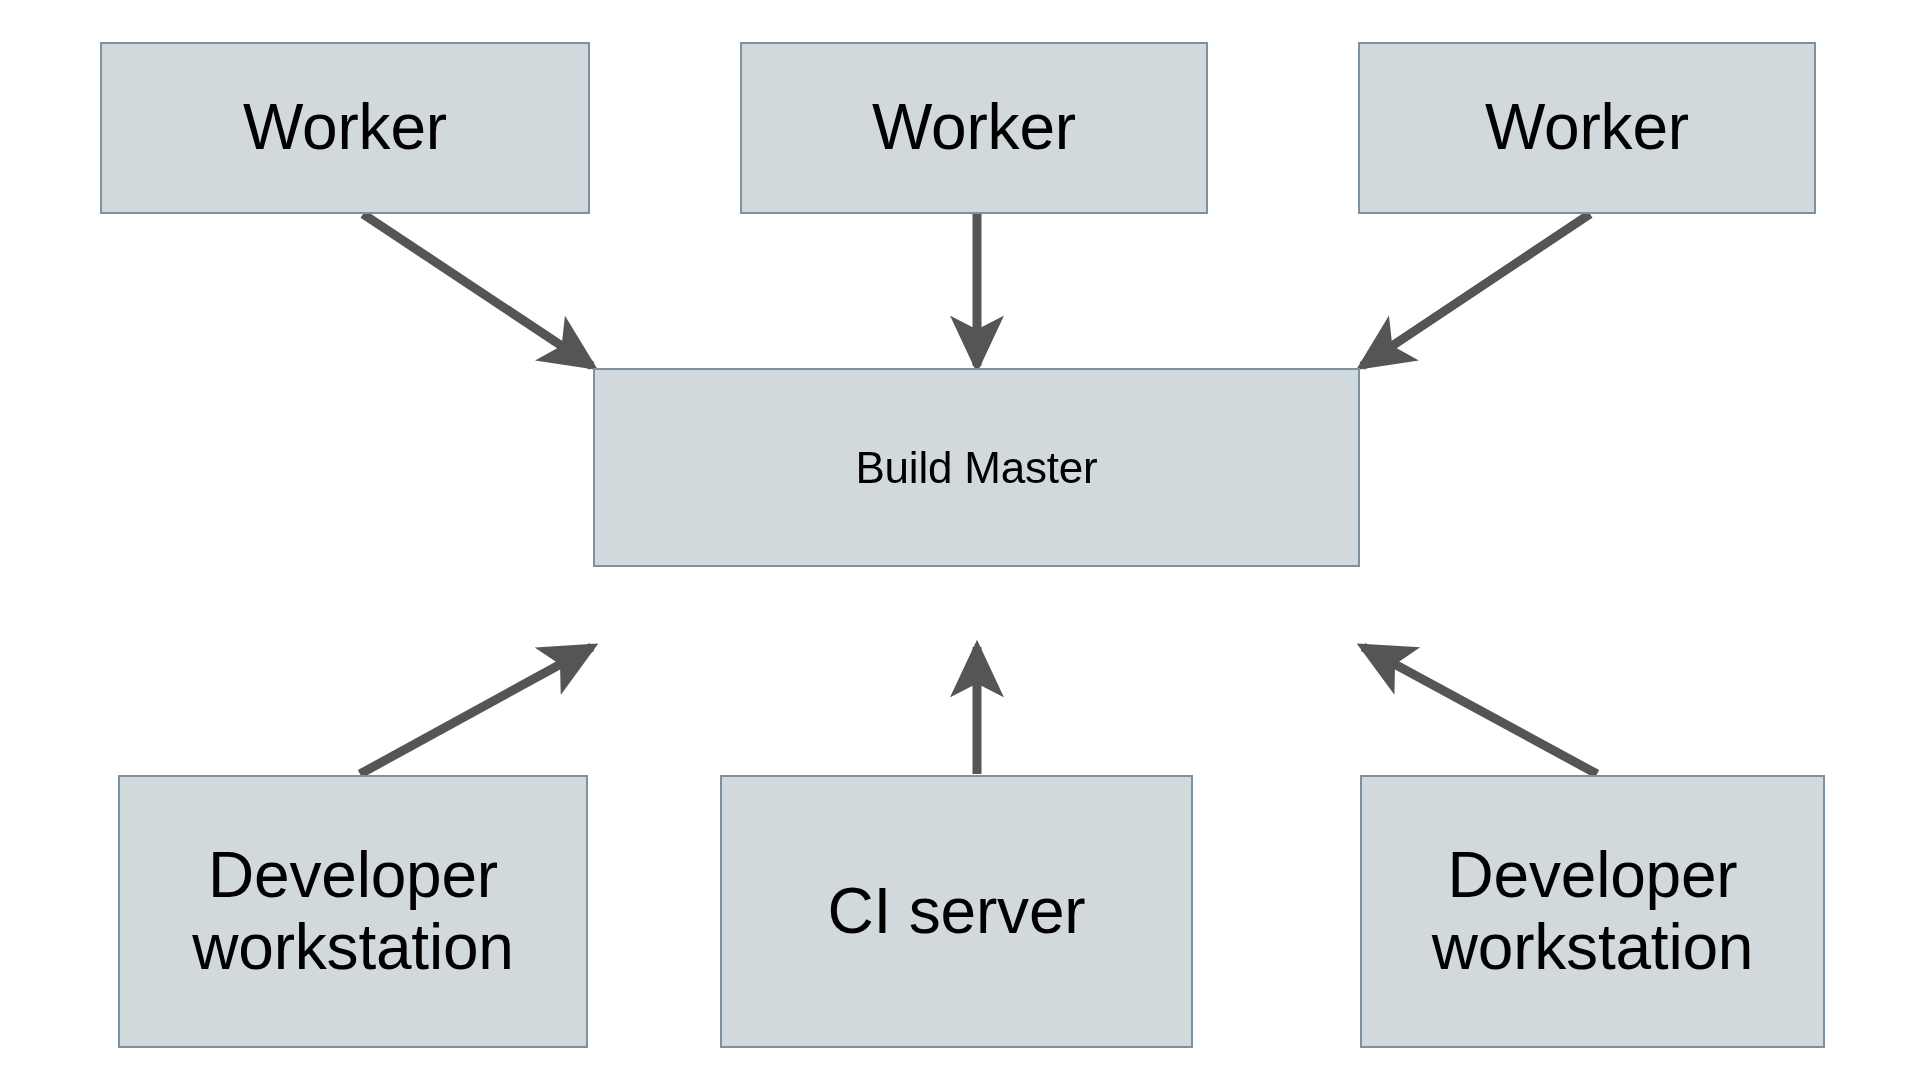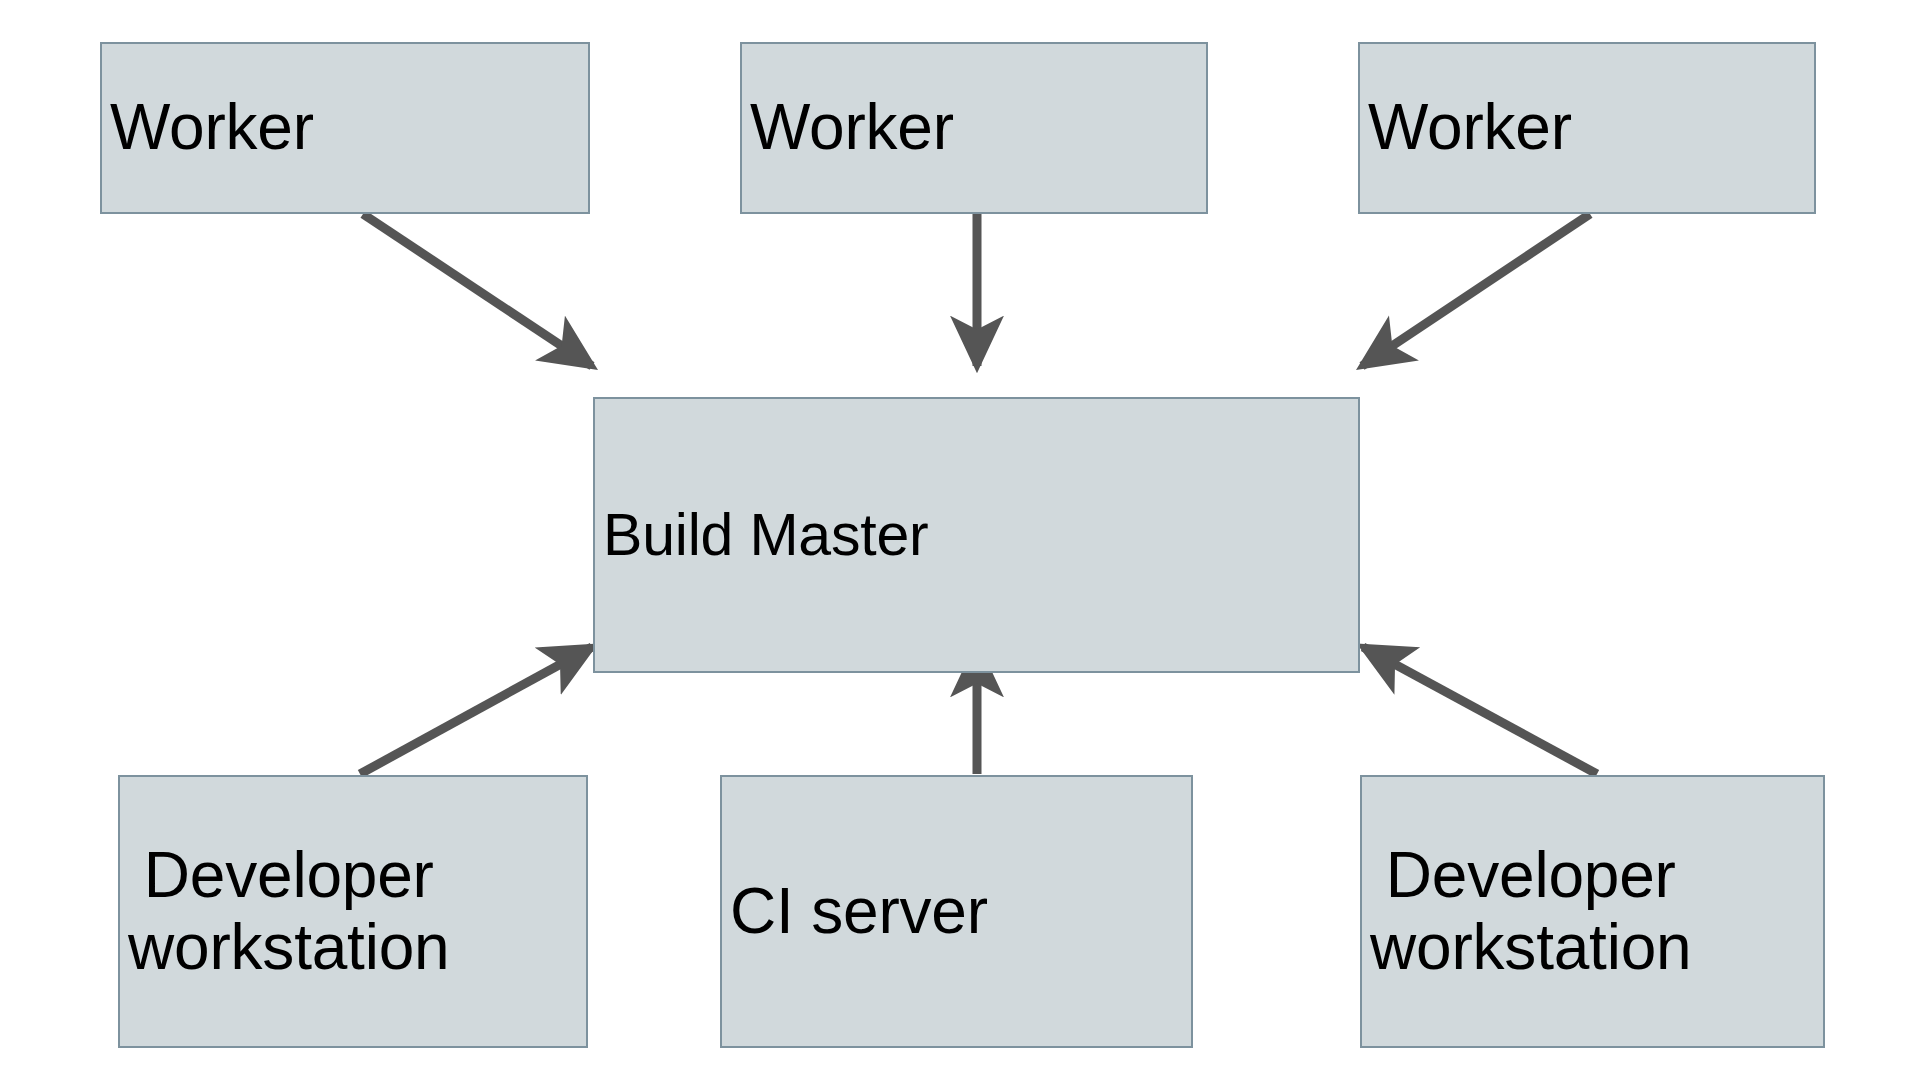--- a/index.html
+++ b/index.html
@@ -26,40 +26,41 @@
     height: 1090px;
     pointer-events: none;
   }
   .node {
     position: absolute;
     box-sizing: border-box;
     background: #d1d9dc;
     border: 2px solid #7d929e;
     display: flex;
     align-items: center;
+    justify-content: center;
     text-align: center;
     color: #000000;
     line-height: 1.12;
     white-space: pre-line;
     font-weight: 400;
     -webkit-font-smoothing: antialiased;
   }
   .node-label {
     display: block;
     padding: 0 8px;
     letter-spacing: -0.2px;
   }
 
   
   #node-worker-1 { left: 100px;  top: 42px;  width: 490px; height: 172px; font-size: 64px; }
   #node-worker-2 { left: 740px;  top: 42px;  width: 468px; height: 172px; font-size: 64px; }
   #node-worker-3 { left: 1358px; top: 42px;  width: 458px; height: 172px; font-size: 64px; }
 
   
-  #node-build-master { left: 593px; top: 368px; width: 767px; height: 276px; font-size: 59px; margin-top: 29px; }
+  #node-build-master { left: 593px; top: 368px; width: 767px; height: 199px; font-size: 44px; }
 
   
   #node-dev-workstation-1 { left: 118px;  top: 775px; width: 470px; height: 273px; font-size: 64px; }
   #node-ci-server        { left: 720px;  top: 775px; width: 473px; height: 273px; font-size: 64px; }
   #node-dev-workstation-2 { left: 1360px; top: 775px; width: 465px; height: 273px; font-size: 64px; }
 </style>
 </head>
 <body>
 
 <div id="canvas">

